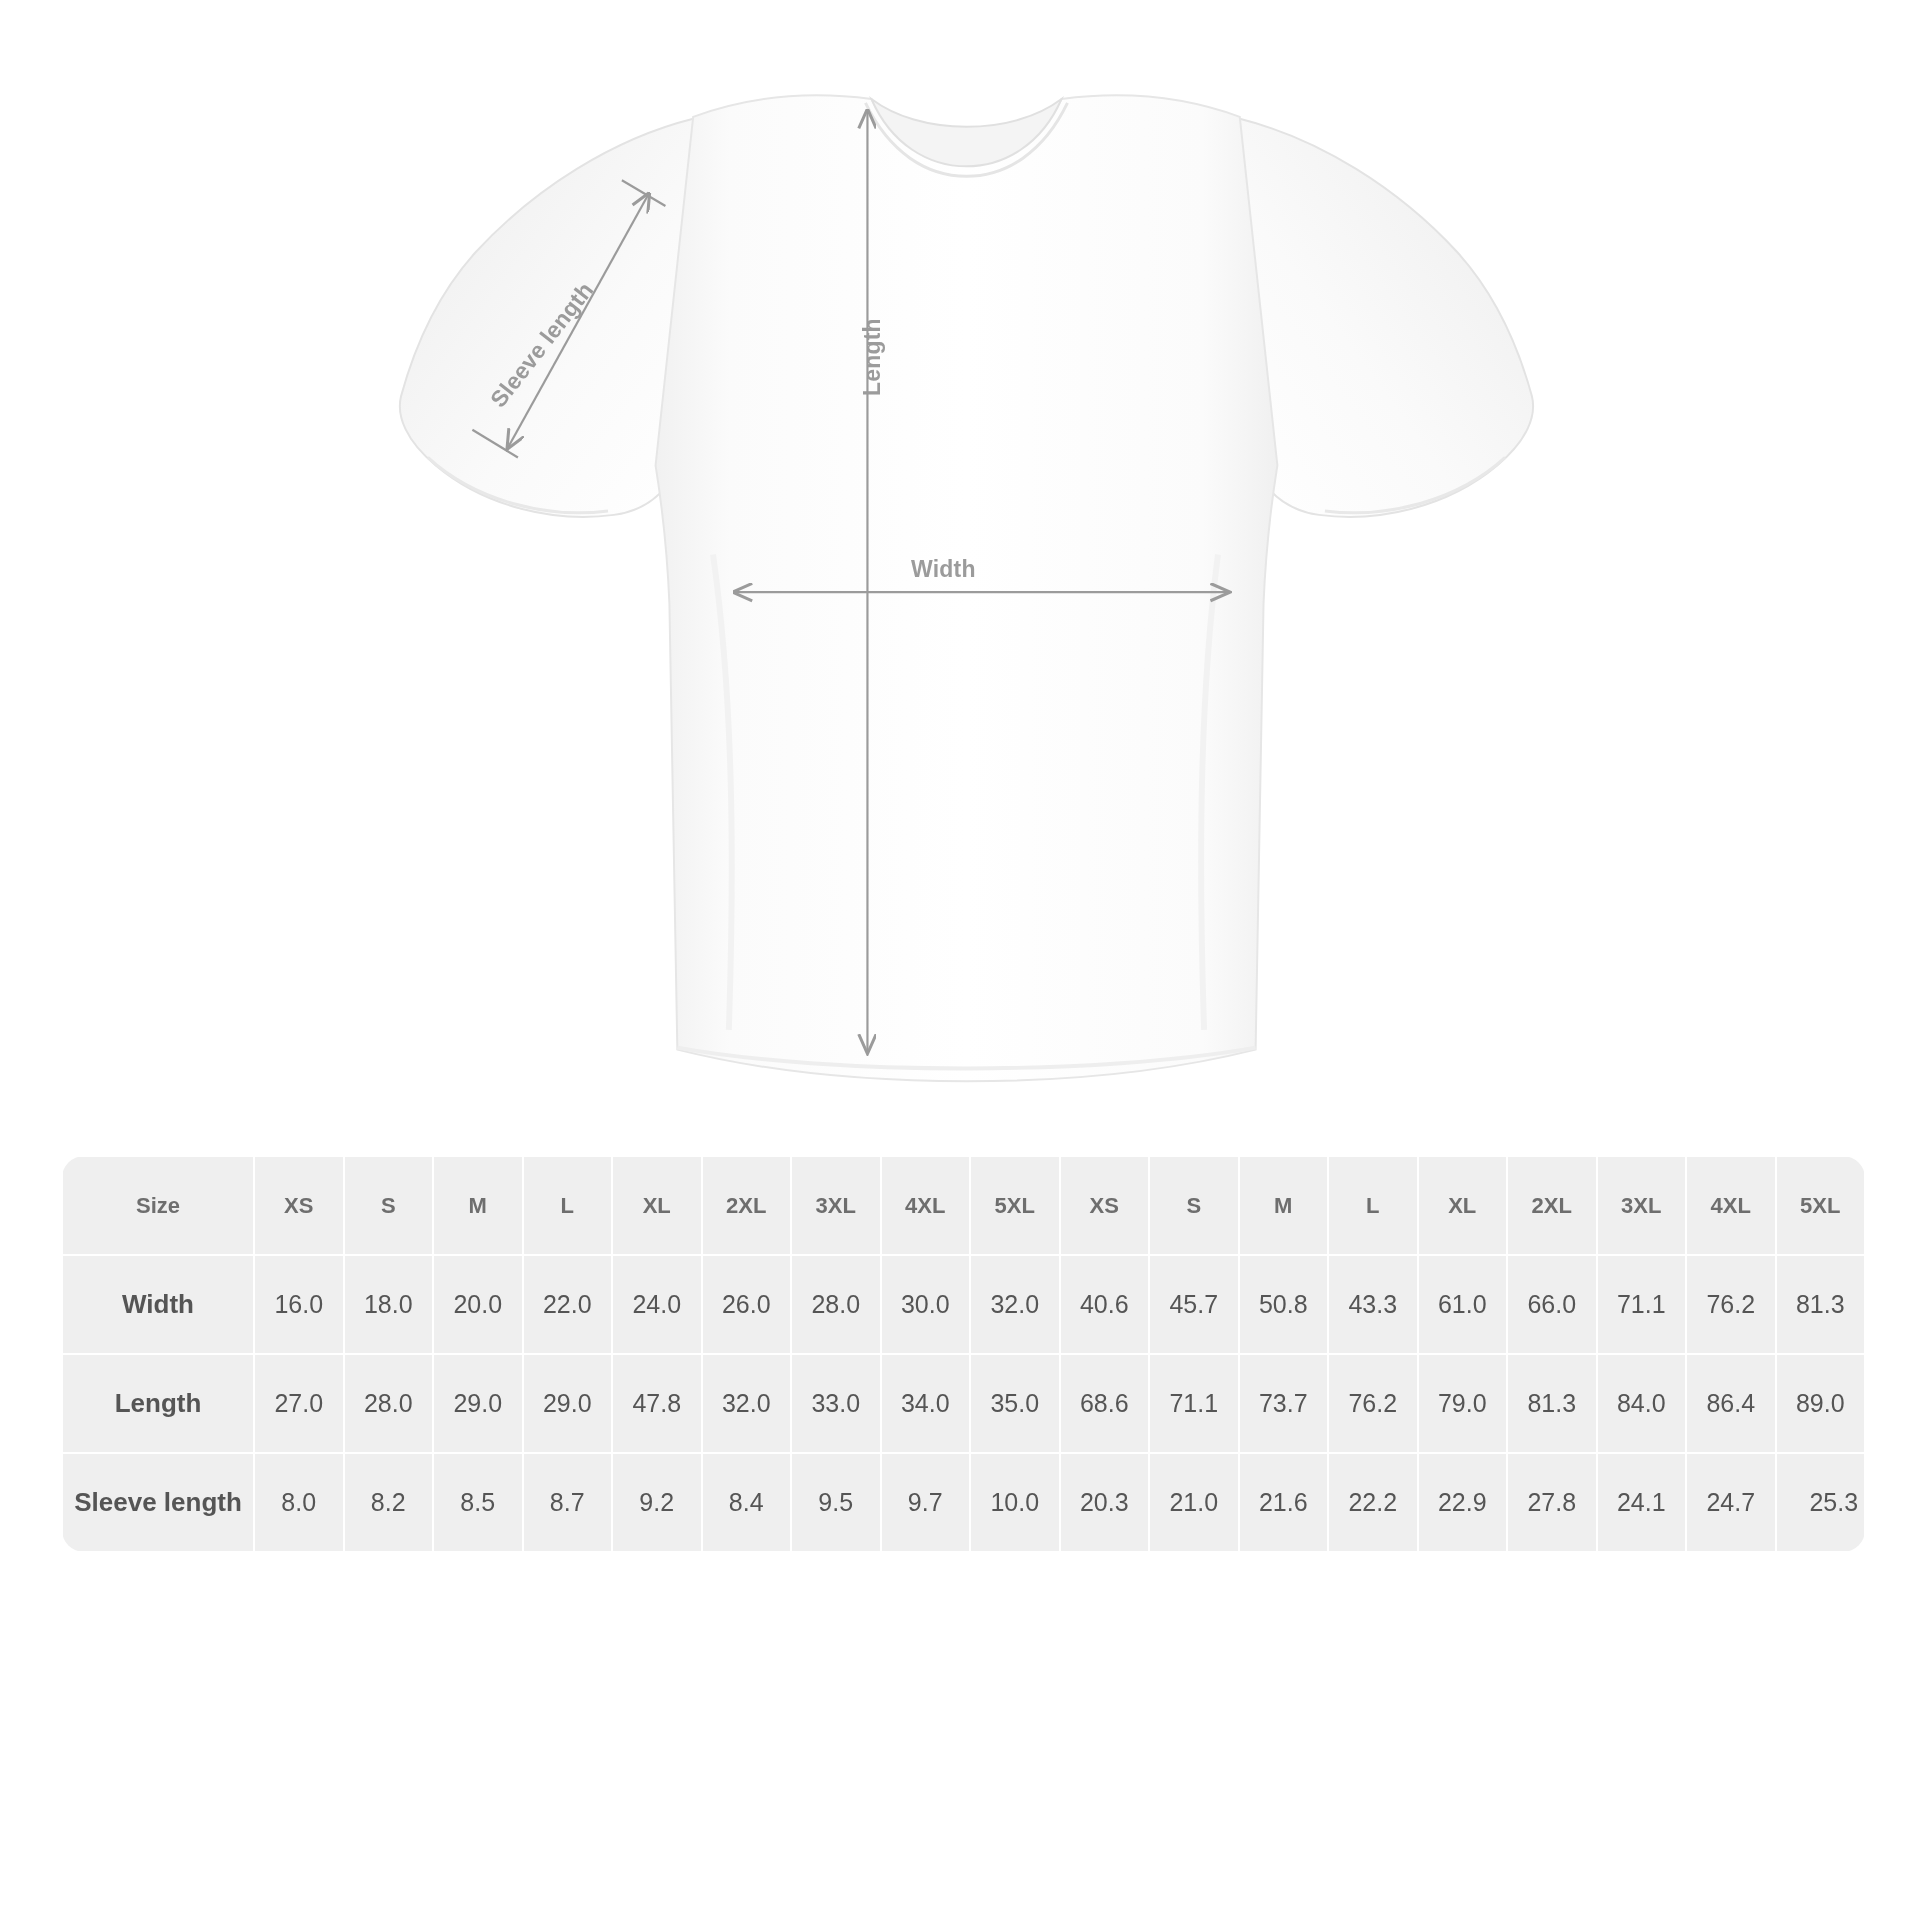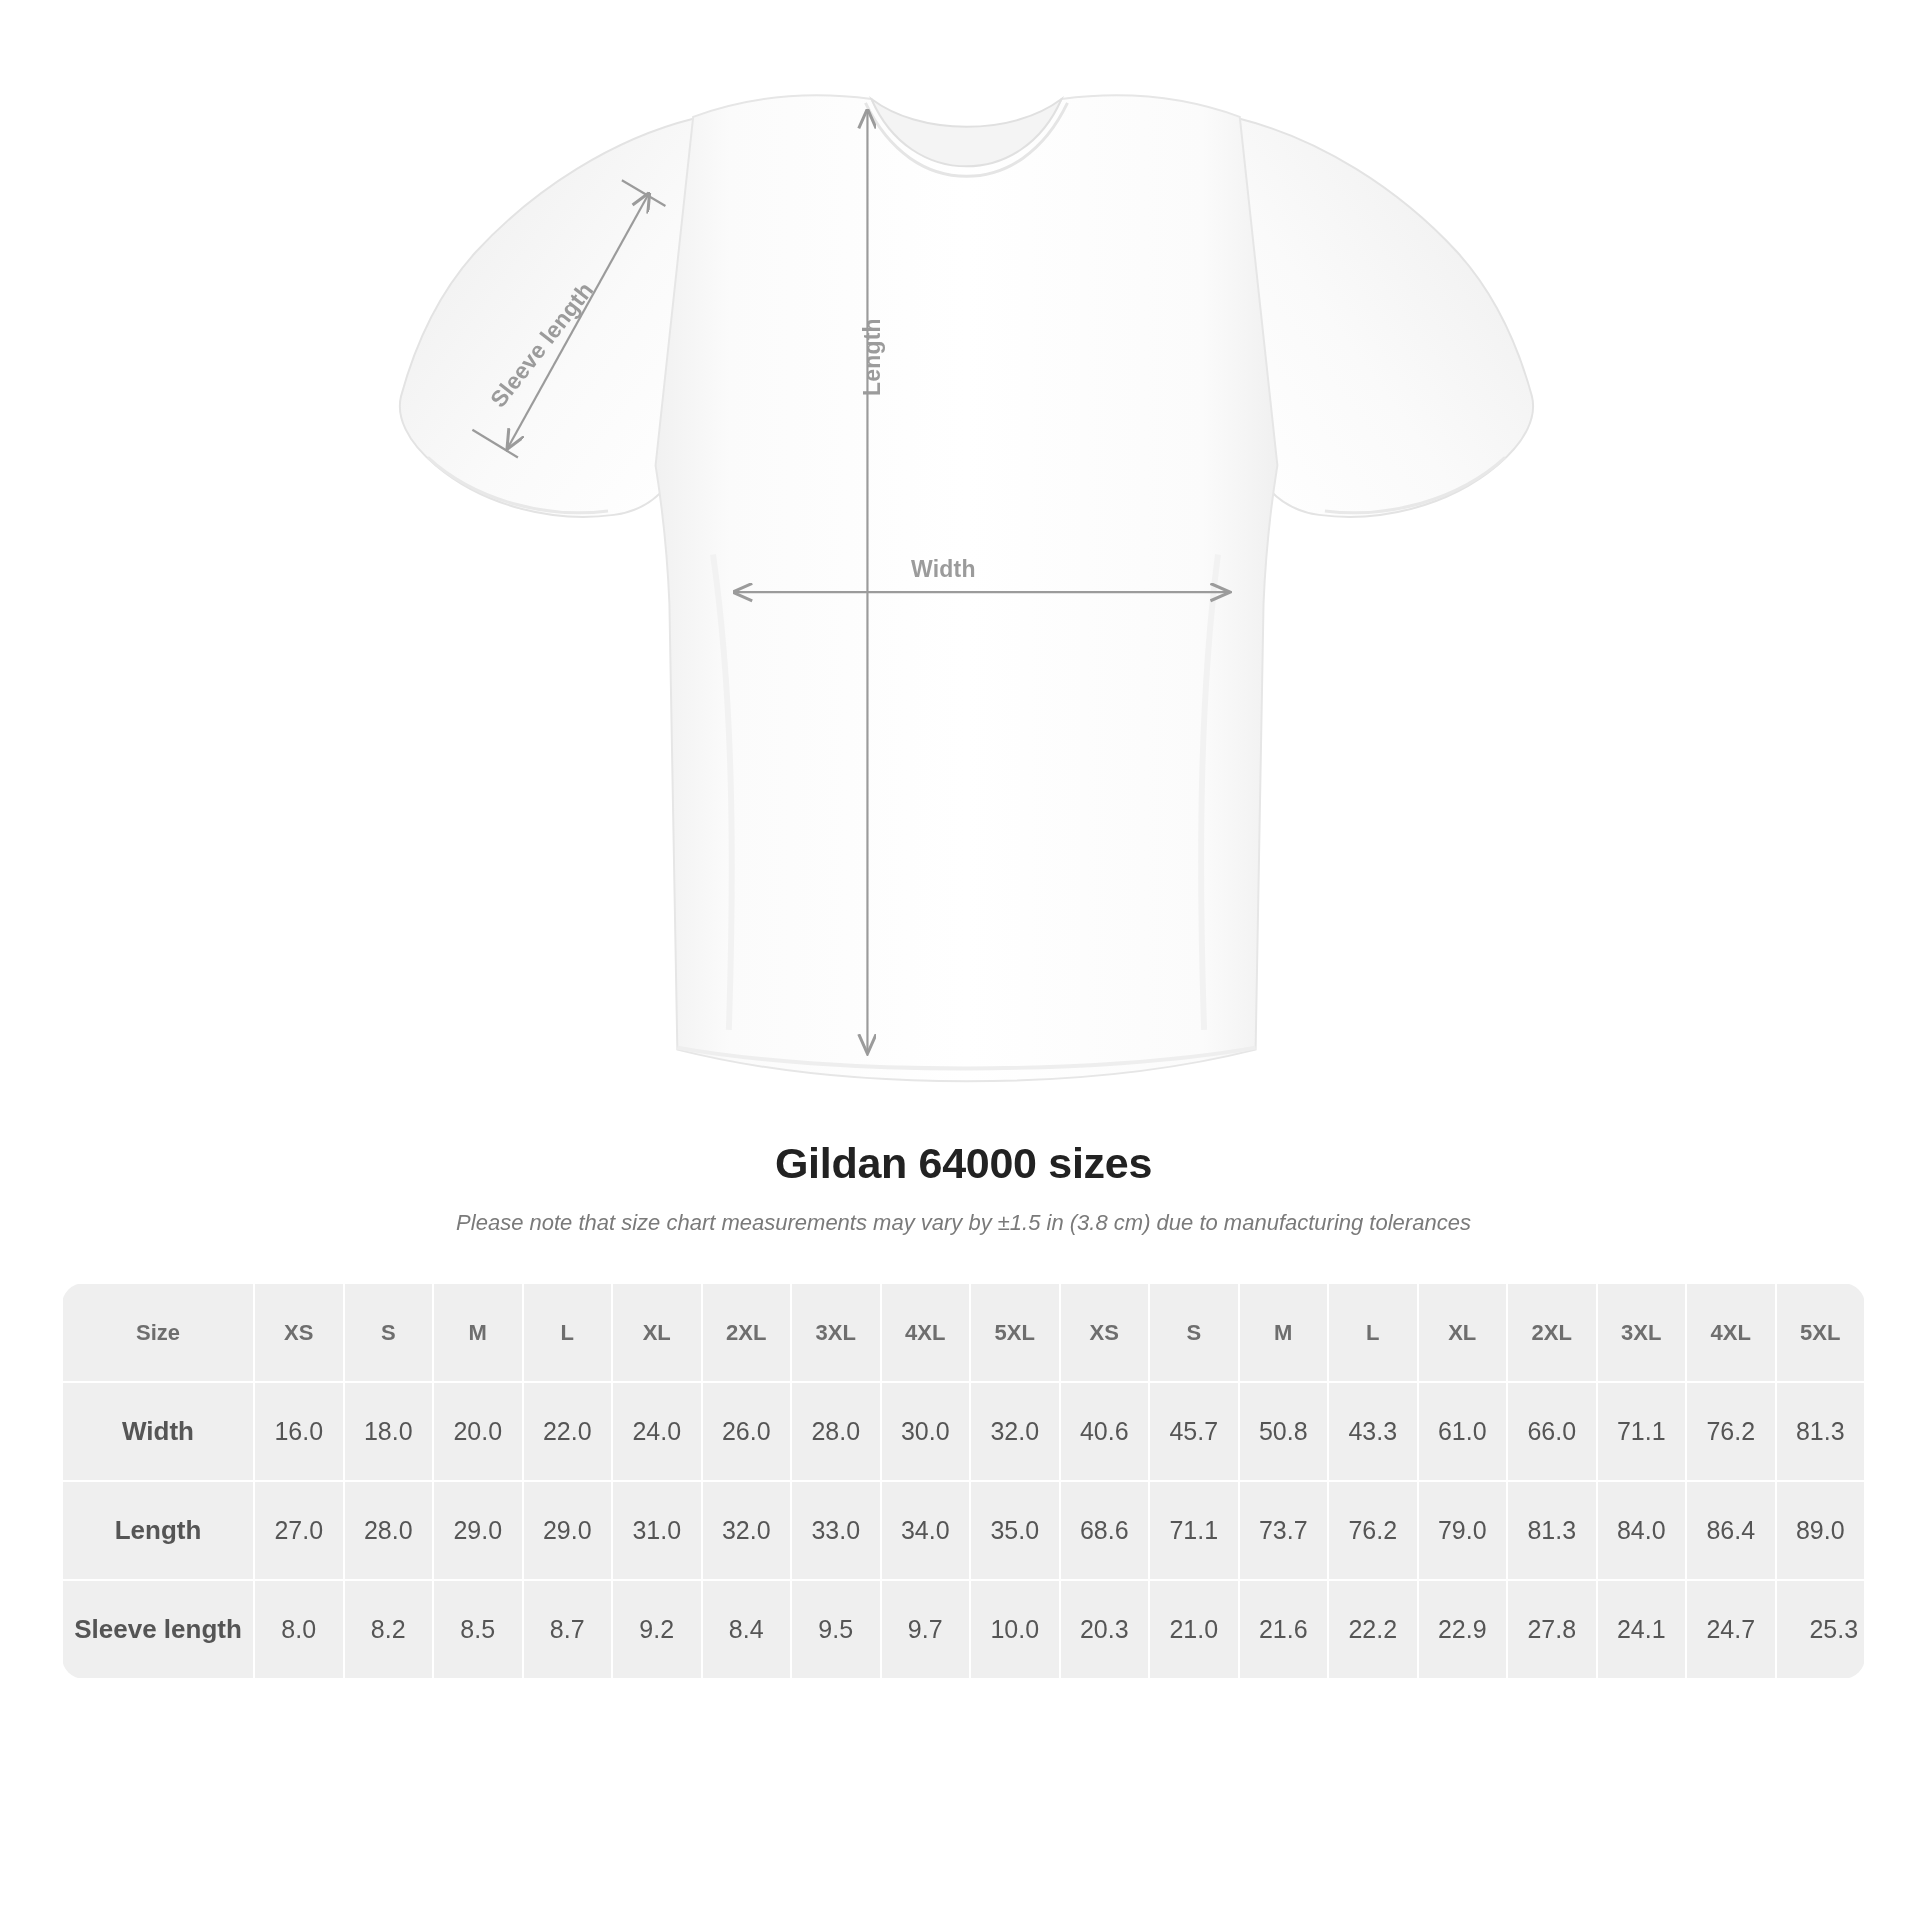--- a/index.html
+++ b/index.html
@@ -217,24 +217,20 @@
         <line x1="628" y1="182" x2="672" y2="208"></line>
         <line x1="477" y1="434" x2="523" y2="462"></line>
       </g>
     </svg>
 
     <div class="dim-label width-label">Width</div>
     <div class="dim-label length-label">Length</div>
     <div class="dim-label sleeve-label">Sleeve length</div>
   </div>
 
-  <div class="title-block">
-    <div class="chart-title">Gildan 64000 sizes</div>
-    <div class="chart-note">Please note that size chart measurements may vary by ±1.5 in (3.8 cm) due to manufacturing tolerances</div>
-  </div>
 
   <div class="table-wrap">
     <table class="size-table">
       <tbody>
 
         <tr class="header-row">
           <td class="corner first-col">Size</td>
           <td class="val-col">XS</td>
           <td class="val-col">S</td>
           <td class="val-col">M</td>
@@ -276,21 +272,21 @@
           <td>76.2</td>
           <td>81.3</td>
         </tr>
 
         <tr class="data-row">
           <td class="row-label first-col">Length</td>
           <td>27.0</td>
           <td>28.0</td>
           <td>29.0</td>
           <td>29.0</td>
-          <td>31.0</td>
+          <td>47.8</td>
           <td>32.0</td>
           <td>33.0</td>
           <td>34.0</td>
           <td>35.0</td>
           <td>68.6</td>
           <td>71.1</td>
           <td>73.7</td>
           <td>76.2</td>
           <td>79.0</td>
           <td>81.3</td>

